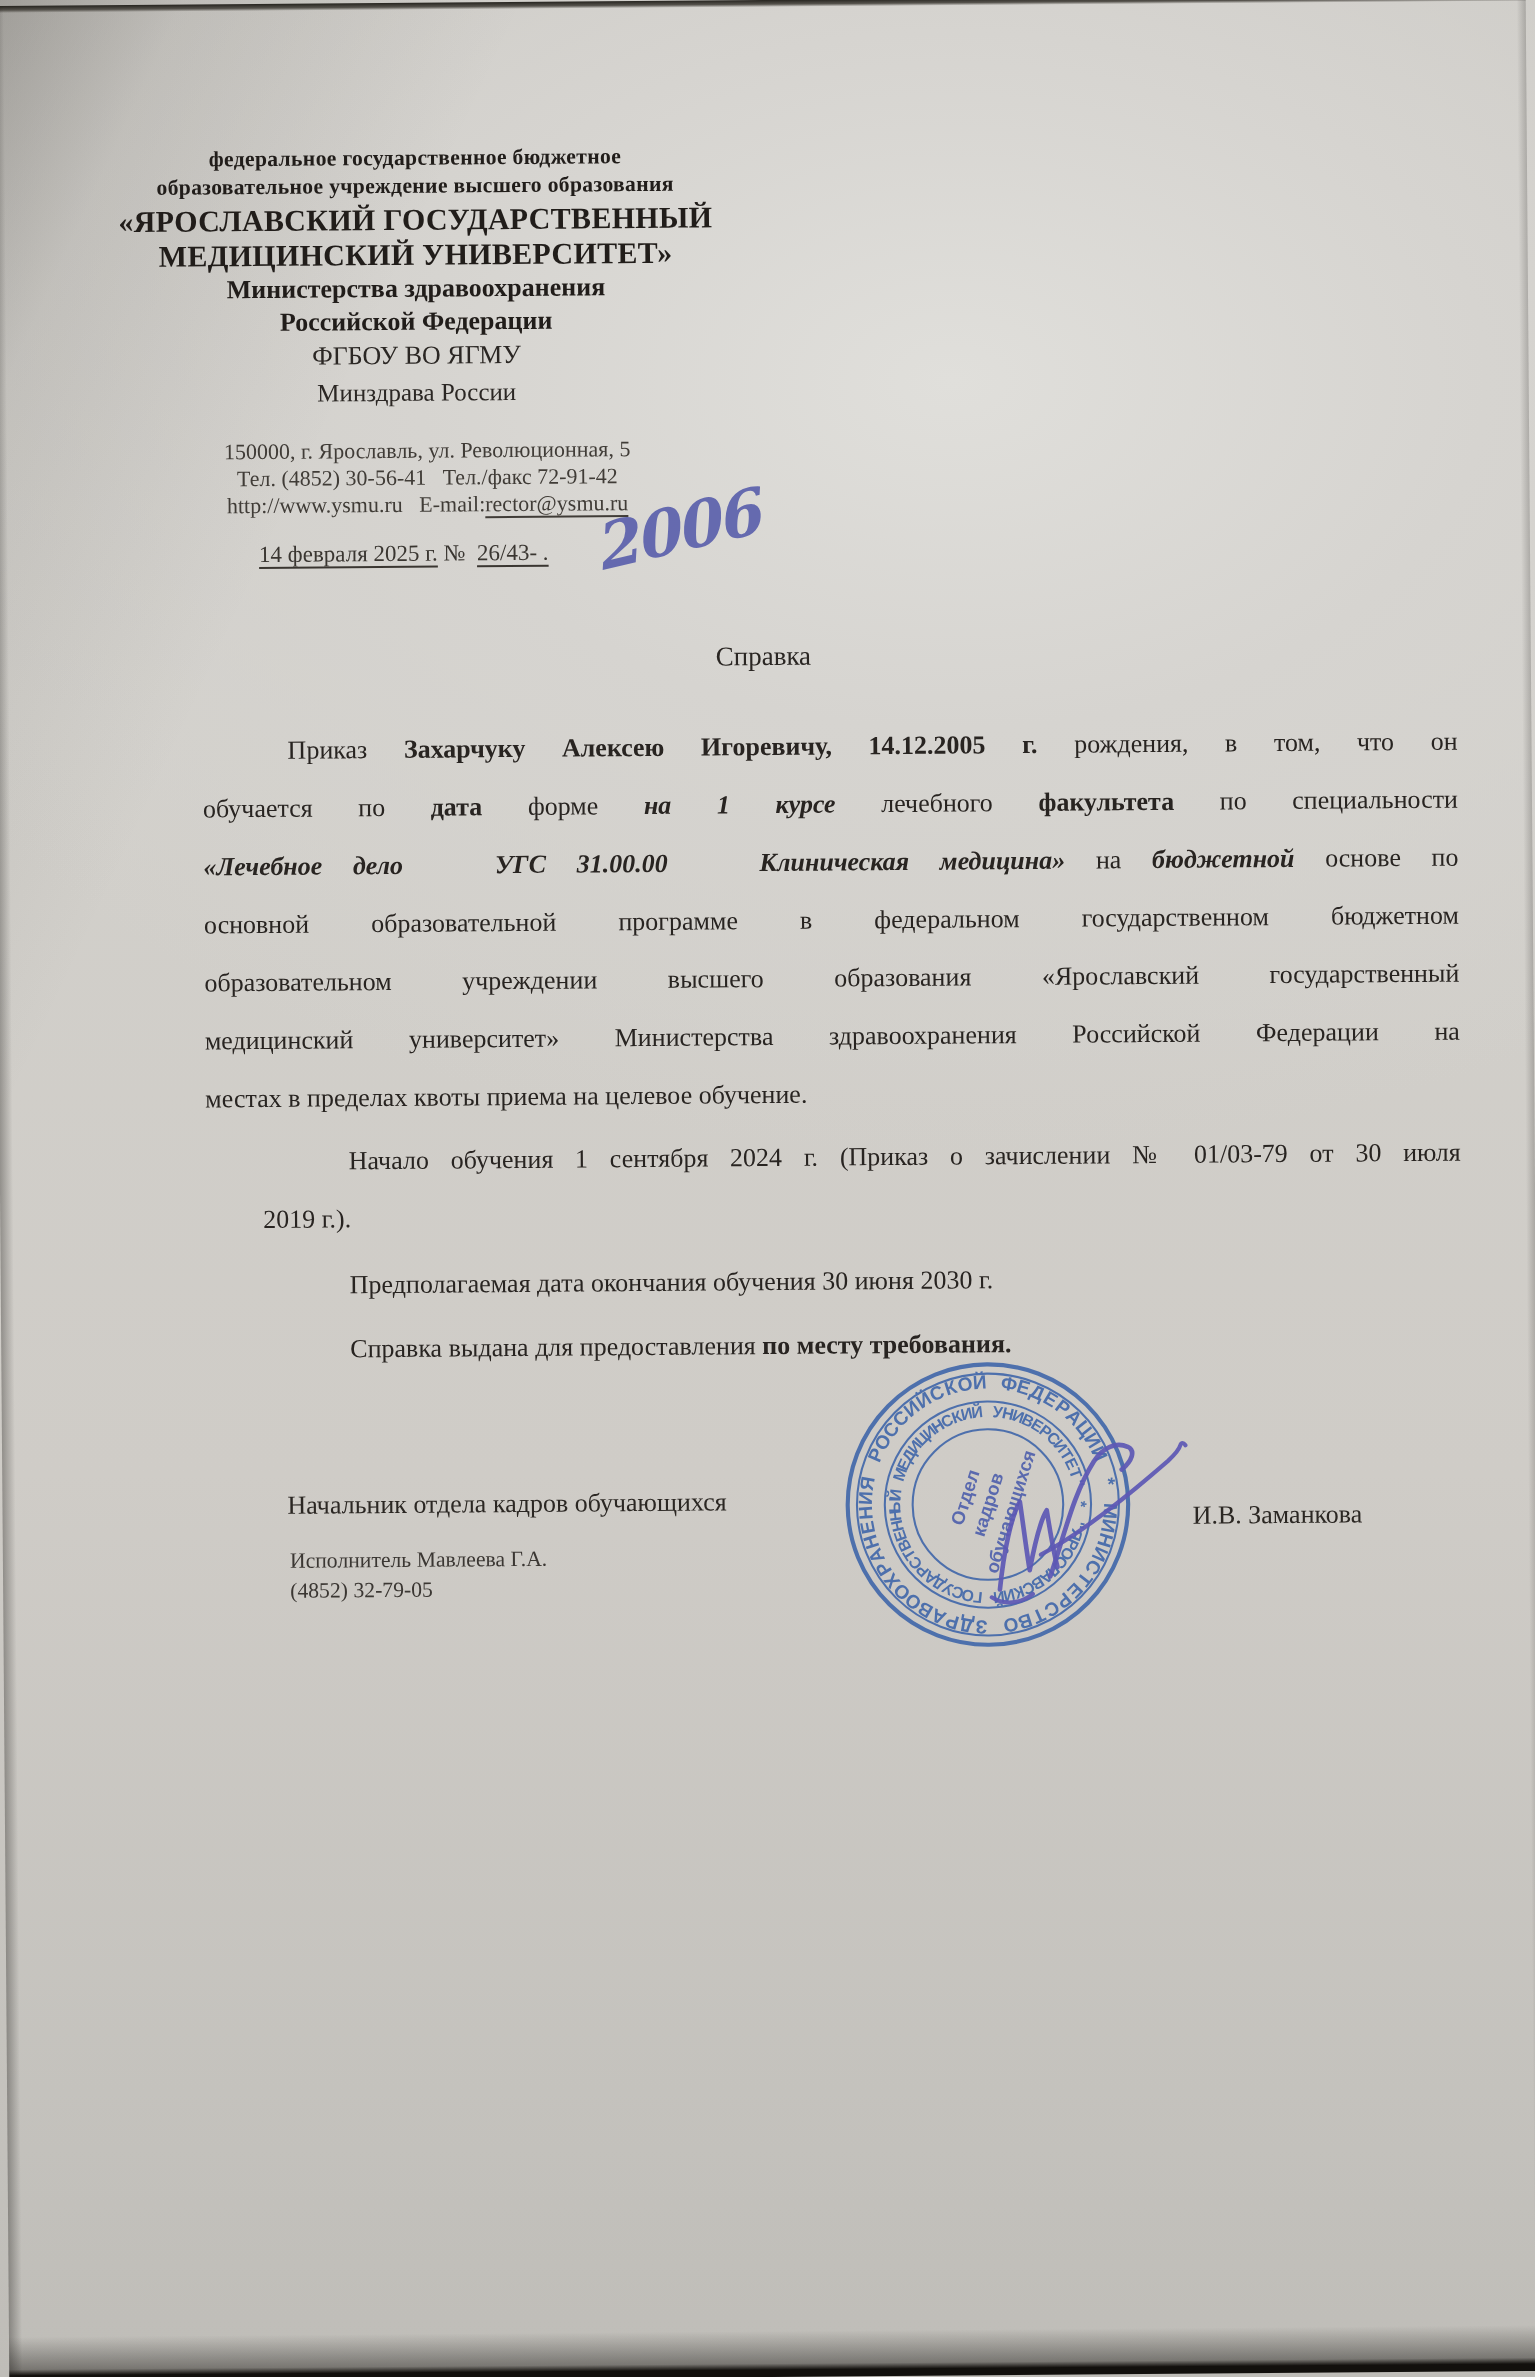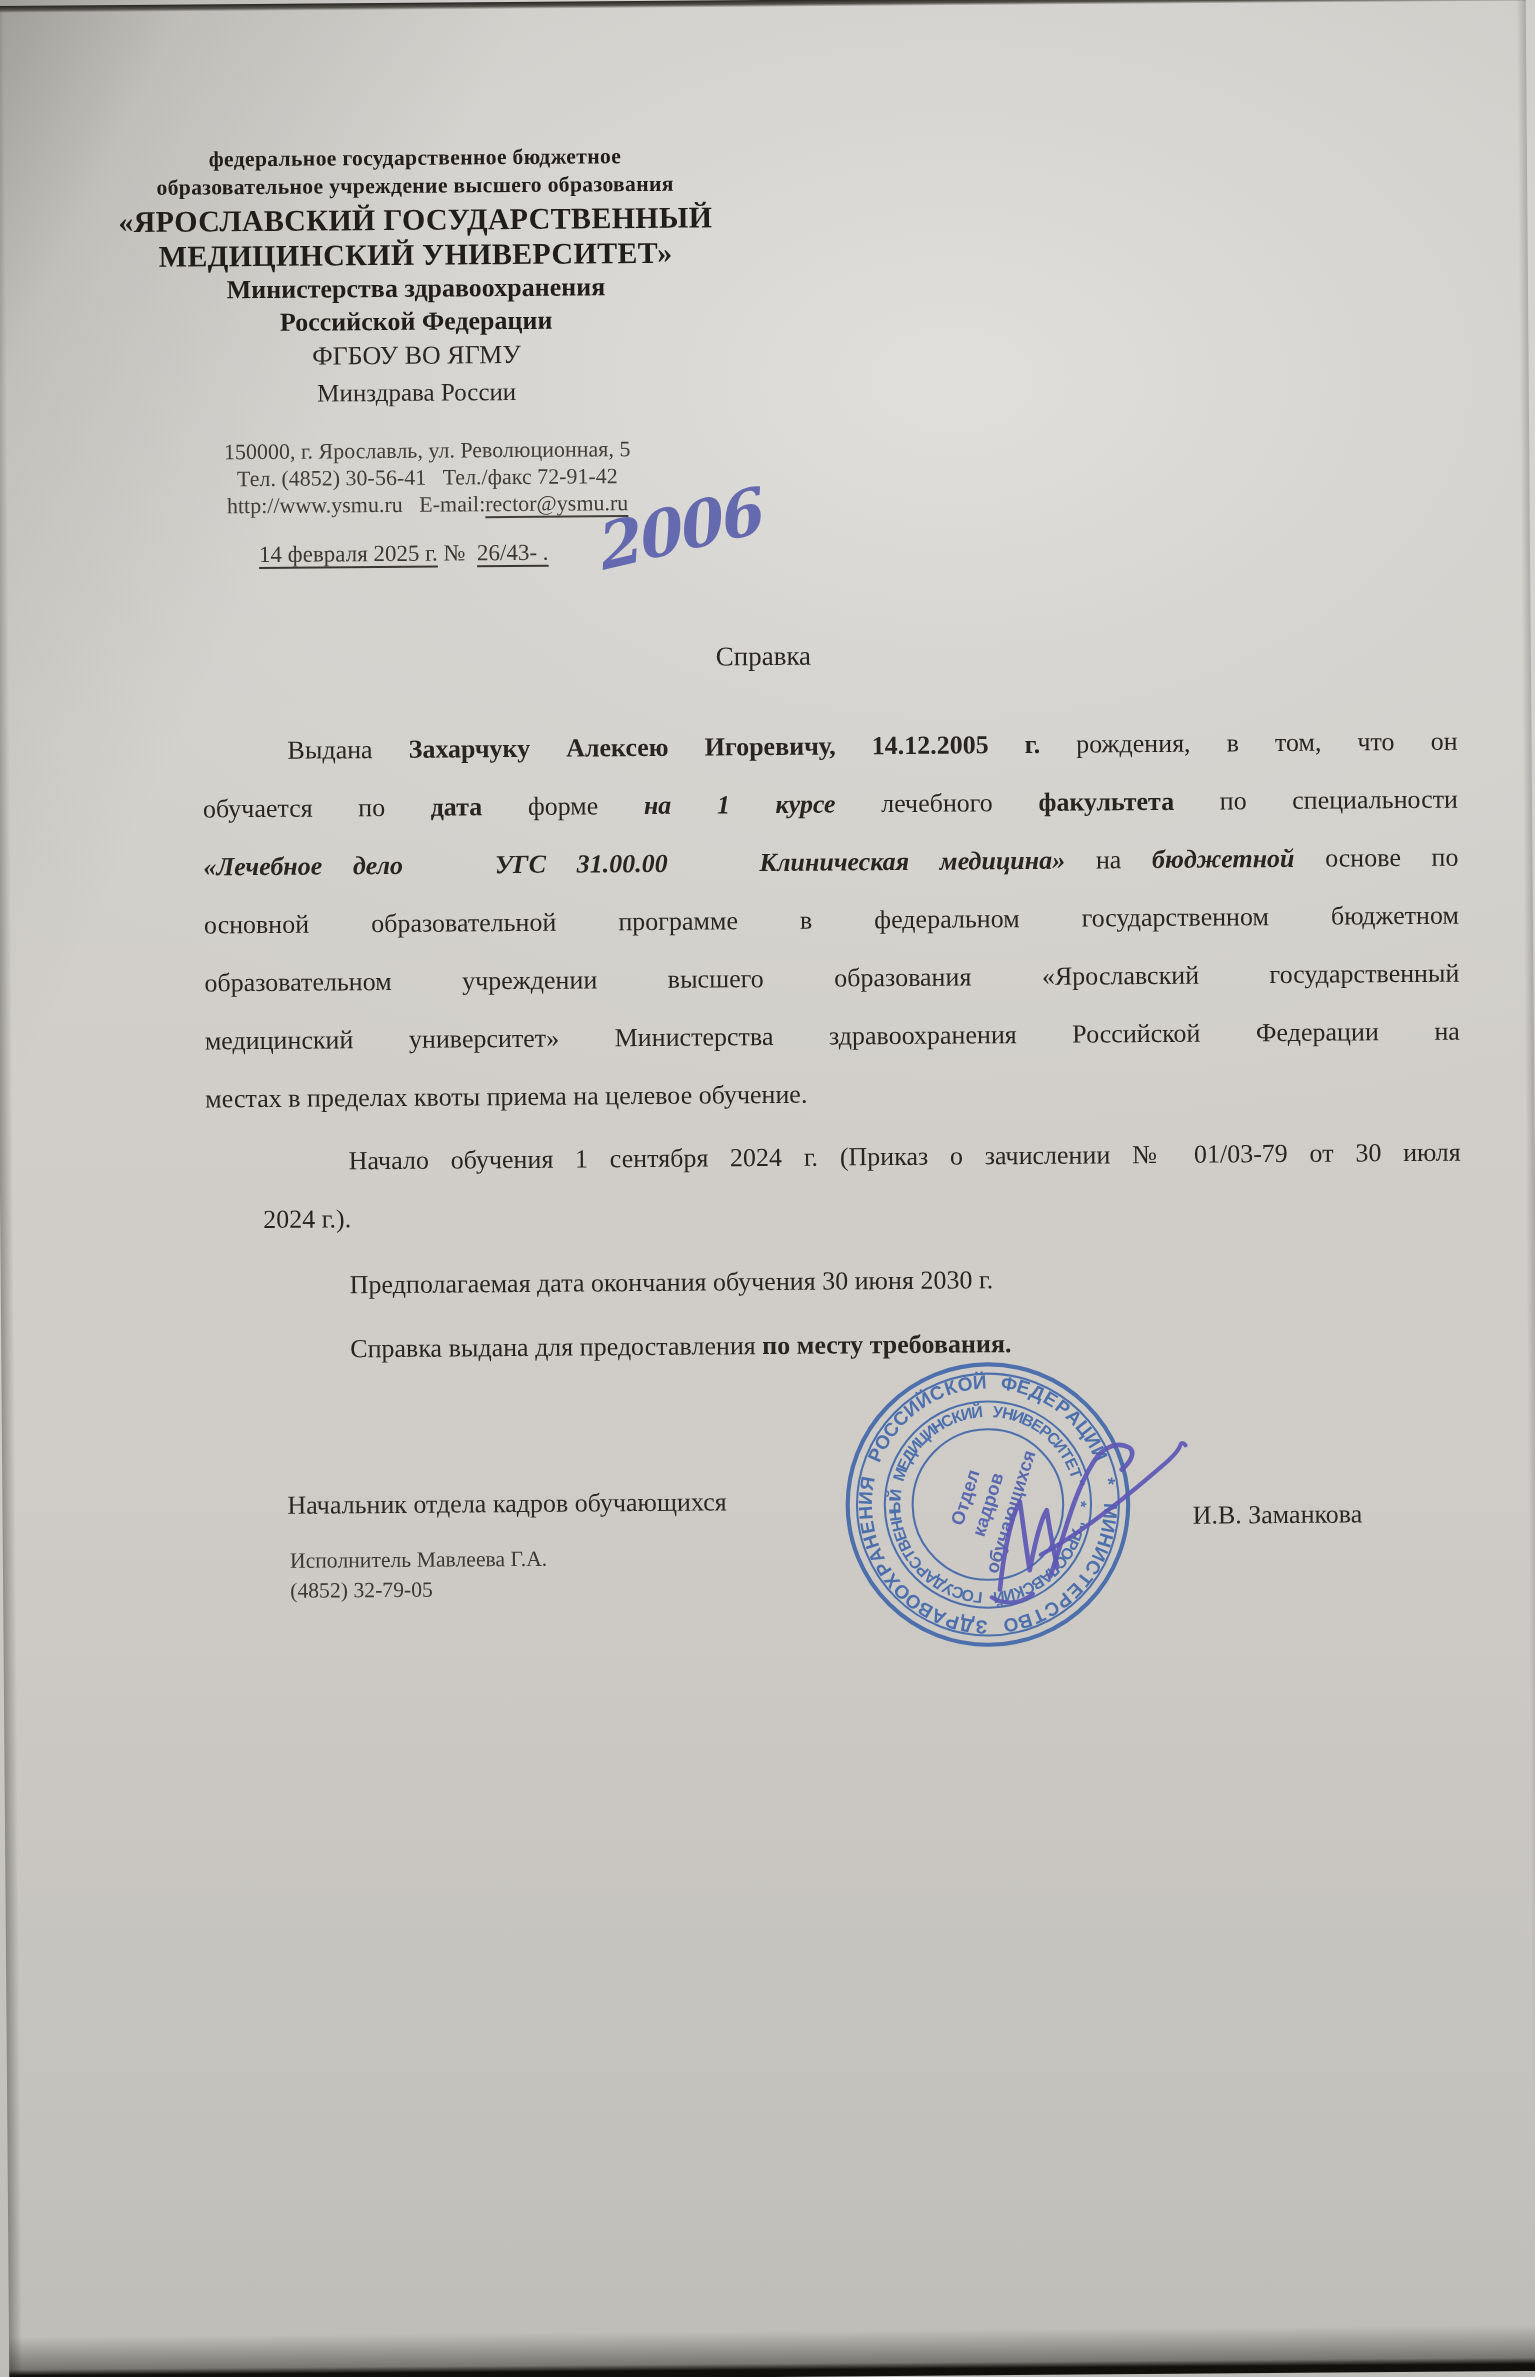--- a/index.html
+++ b/index.html
@@ -97,29 +97,29 @@
     <div>Тел. (4852) 30-56-41&nbsp;&nbsp; Тел./факс 72-91-42</div>
     <div><span class="r">http://www.ysmu.ru&nbsp;&nbsp; E-mail:</span><span class="u">rector@ysmu.ru</span></div>
   </div>
 
   <div id="dateline"><span class="u">14 февраля 2025 г.</span><span class="r"> №&nbsp; </span><span class="u">26/43- .</span></div>
   <div id="handwritten-number">2006</div>
 
   <div id="doc-title">Справка</div>
 
   <div id="body-text">
-    <div class="bl ind1"><span class="r">Выдана </span><span class="b">Захарчуку Алексею Игоревичу, 14.12.2005 г.</span><span class="r"> рождения, в том, что он</span></div>
+    <div class="bl ind1"><span class="r">Приказ </span><span class="b">Захарчуку Алексею Игоревичу, 14.12.2005 г.</span><span class="r"> рождения, в том, что он</span></div>
     <div class="bl"><span class="r">обучается по </span><span class="b">дата</span><span class="r"> форме </span><span class="bi">на 1 курсе</span><span class="r"> лечебного </span><span class="b">факультета</span><span class="r"> по специальности</span></div>
     <div class="bl"><span class="bi">«Лечебное дело&nbsp;&nbsp; УГС 31.00.00&nbsp;&nbsp; Клиническая медицина»</span><span class="r"> на </span><span class="bi">бюджетной</span><span class="r"> основе по</span></div>
     <div class="bl"><span class="r">основной образовательной программе в федеральном государственном бюджетном</span></div>
     <div class="bl"><span class="r">образовательном учреждении высшего образования «Ярославский государственный</span></div>
     <div class="bl"><span class="r">медицинский университет» Министерства здравоохранения Российской Федерации на</span></div>
     <div class="bl bl-last"><span class="r">местах в пределах квоты приема на целевое обучение.</span></div>
     <div class="bl ind2 mt1"><span class="r">Начало обучения 1 сентября 2024 г. (Приказ о зачислении № 01/03-79 от 30 июля</span></div>
-    <div class="bl bl-last ml1"><span class="r">2024 г.).</span></div>
+    <div class="bl bl-last ml1"><span class="r">2019 г.).</span></div>
     <div class="bl bl-last ind2 mt2"><span class="r">Предполагаемая дата окончания обучения 30 июня 2030 г.</span></div>
     <div class="bl bl-last ind2 mt1"><span class="r">Справка выдана для предоставления </span><span class="b">по месту требования.</span></div>
   </div>
 
   <div id="sign-title">Начальник отдела кадров обучающихся</div>
   <div id="sign-name">И.В. Заманкова</div>
   <div id="executor">
     <div>Исполнитель Мавлеева Г.А.</div>
     <div>(4852) 32-79-05</div>
   </div>

